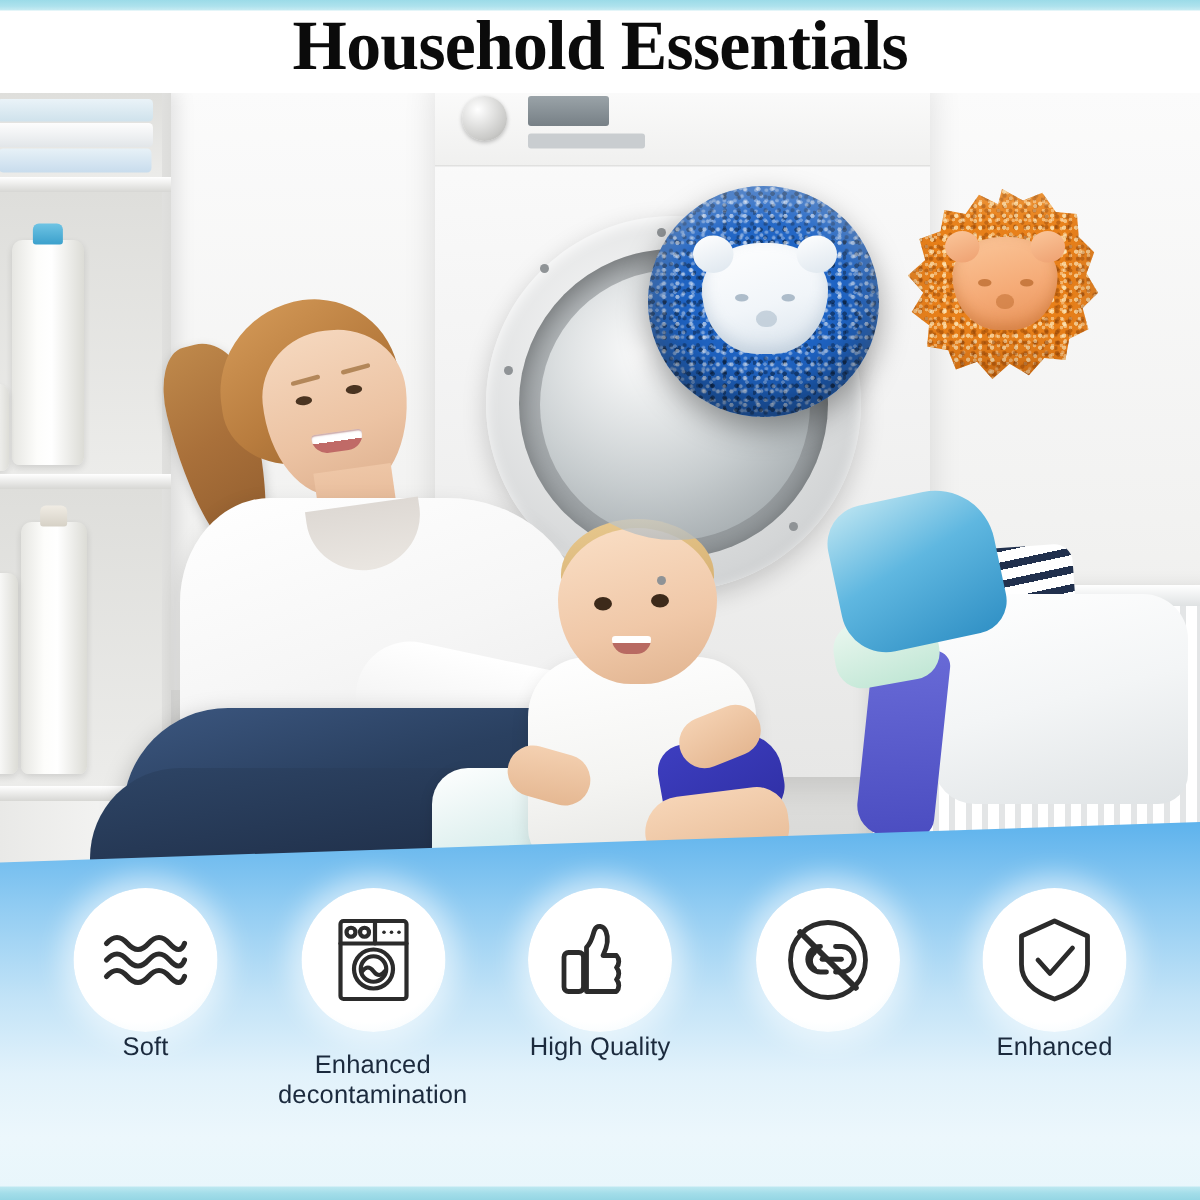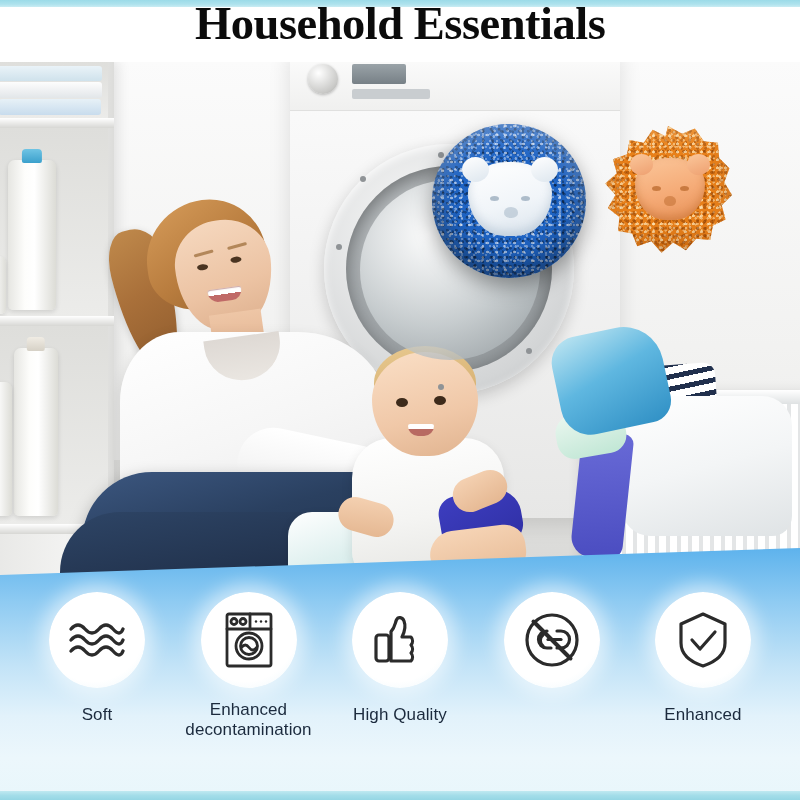--- a/index.html
+++ b/index.html
@@ -38,20 +38,21 @@
   
   .title-bar {
     position: absolute;
     top: 0;
     left: 0;
     width: 800px;
     height: 62px;
     background: #ffffff;
     z-index: 20;
     display: flex;
+    align-items: center;
     justify-content: center;
   }
   .title-text {
     font-family: "Liberation Serif", serif;
     font-weight: bold;
     font-size: 47px;
     letter-spacing: -0.5px;
     color: #0b0b0b;
     line-height: 1;
     white-space: nowrap;
@@ -414,21 +415,21 @@
   }
   .feature-circle {
     width: 96px; height: 96px;
     border-radius: 50%;
     background: radial-gradient(circle at 46% 40%, #ffffff 0%, #ffffff 66%, #f3fafd 84%, rgba(245,251,254,.55) 100%);
     display: flex; align-items: center; justify-content: center;
     box-shadow: 0 0 18px 8px rgba(255,255,255,.55);
   }
   .feature-circle svg { display: block; }
   .feature-label {
-    margin-top: 17px;
+    margin-top: 0;
     font-size: 17px;
     line-height: 20px;
     color: #1b2a3d;
     text-align: center;
     letter-spacing: .1px;
   }
   .feature-label.two-line { margin-top: 12px; }
 </style>
 </head>
 <body>

